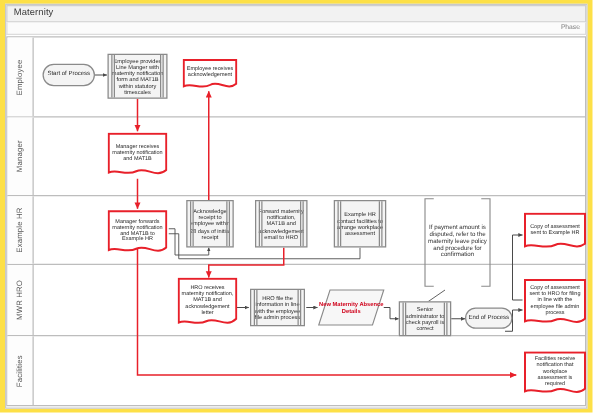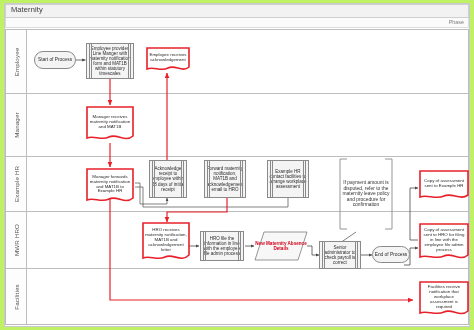--- a/index.html
+++ b/index.html
@@ -1,21 +1,21 @@
 <!DOCTYPE html>
 <html><head>
 <meta charset="utf-8">
 <style>
   html,body{margin:0;padding:0;background:#ffffff;}
   body{
     font-family:"Liberation Sans", sans-serif;
     width:474px;height:330px;overflow:hidden;
     -webkit-font-smoothing:antialiased;
   }
-  #stage{position:relative;width:474px;height:330px;background:#bef264;}
+  #stage{position:relative;width:474px;height:330px;background:#fde047;}
 
   
   .outer-frame{
     position:absolute;left:4px;top:3px;width:466px;height:324px;
     border:1px solid #c9c9c9;background:#fff;box-sizing:border-box;
   }
   .title-bar{
     position:absolute;left:5px;top:4px;width:464px;height:14px;
     background:#f2f2f2;border:1px solid #cfcfcf;box-sizing:border-box;
   }

